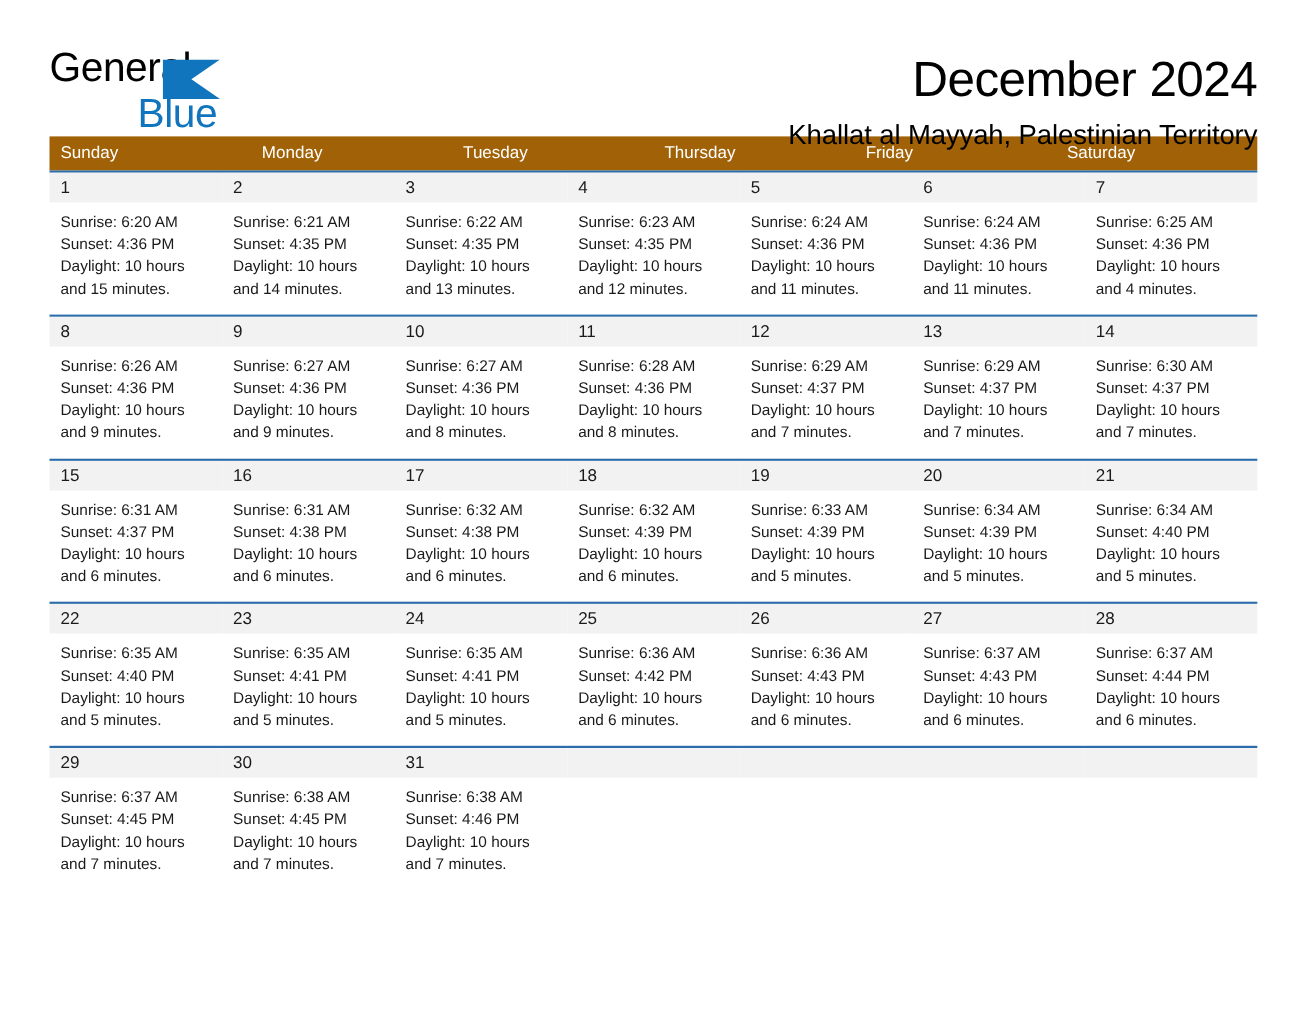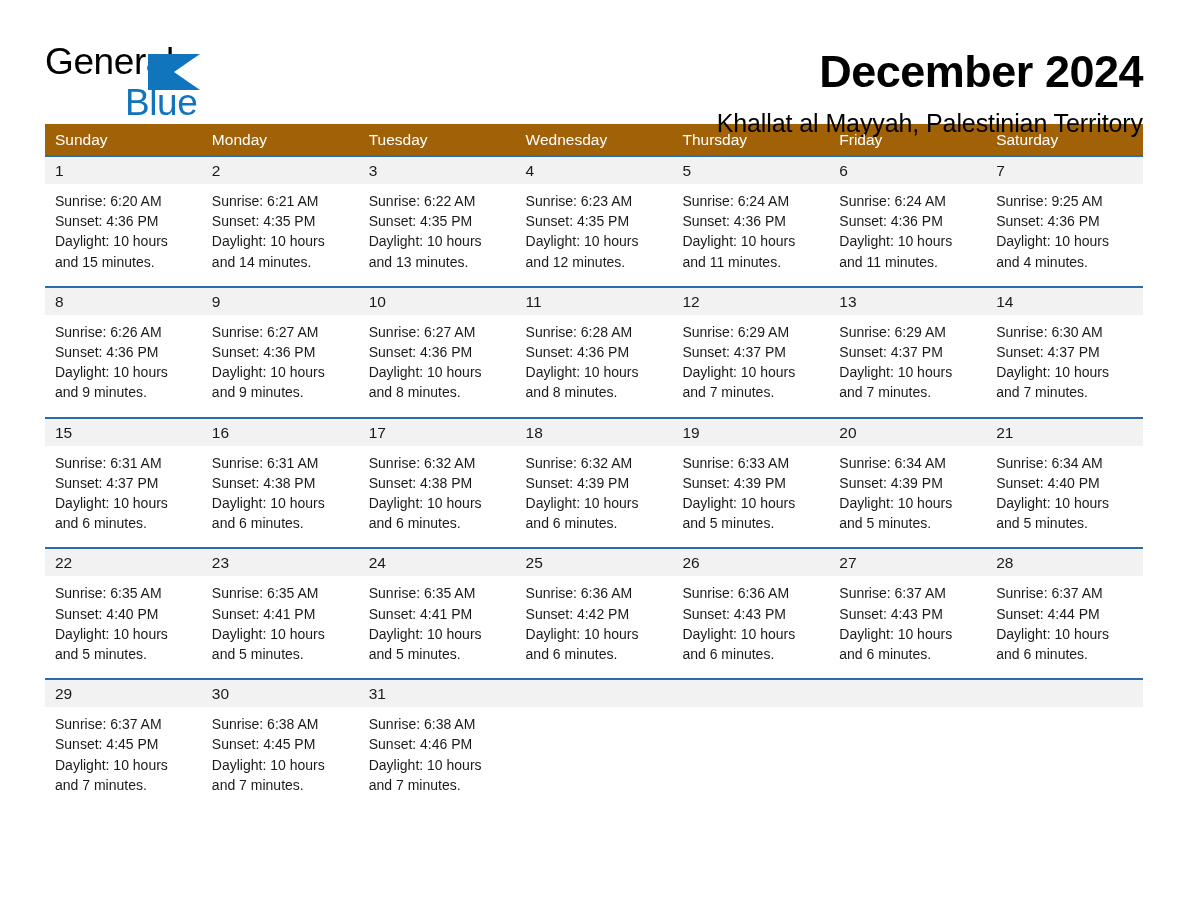--- a/index.html
+++ b/index.html
@@ -21,21 +21,21 @@
   .logo-general {
     font-size: 37px; letter-spacing: -0.4px; color: #000000;
     line-height: 40px; display: inline-block;
   }
   .logo-tri { position: absolute; left: 103px; top: 12px; display: block; }
   .logo-blue {
     position: absolute; left: 80px; top: 41px;
     font-size: 37px; letter-spacing: -0.4px; color: #1175bd; line-height: 40px;
   }
   .titles { text-align: right; padding-top: 2px; }
-  .title-month { font-size: 45px; font-weight: bold; color: #000000; line-height: 56px; letter-spacing: -0.5px; }
+  .title-month { font-size: 45px; font-weight: normal; color: #000000; line-height: 56px; letter-spacing: -0.5px; }
   .title-loc { font-size: 25px; color: #000000; line-height: 30px; margin-top: 8px; letter-spacing: -0.1px; }
 
   
   .calendar { width: 1098px; margin-top: 14px; }
   .weekhead { display: flex; background: #a16207; height: 31px; }
   .weekhead .dow {
     flex: 1 1 0; color: #ffffff; font-size: 15.5px; line-height: 31px;
     padding-left: 10px; white-space: nowrap;
   }
   .week { display: flex; border-top: 2px solid #2b6cab; }
@@ -77,21 +77,20 @@
     </div>
 
   </div>
 
   <div class="calendar">
 
     <div class="weekhead">
       <div class="dow">Sunday</div>
       <div class="dow">Monday</div>
       <div class="dow">Tuesday</div>
-      <div class="dow">Wednesday</div>
       <div class="dow">Thursday</div>
       <div class="dow">Friday</div>
       <div class="dow">Saturday</div>
     </div>
 
     <div class="week">
       <div class="daycell">
           <div class="dnum">1</div>
           <div class="info">
             <div>Sunrise: 6:20 AM</div>
@@ -141,21 +140,21 @@
           <div class="info">
             <div>Sunrise: 6:24 AM</div>
             <div>Sunset: 4:36 PM</div>
             <div>Daylight: 10 hours</div>
             <div>and 11 minutes.</div>
           </div>
         </div>
       <div class="daycell">
           <div class="dnum">7</div>
           <div class="info">
-            <div>Sunrise: 9:25 AM</div>
+            <div>Sunrise: 6:25 AM</div>
             <div>Sunset: 4:36 PM</div>
             <div>Daylight: 10 hours</div>
             <div>and 4 minutes.</div>
           </div>
         </div>
     </div>
 
     <div class="week">
       <div class="daycell">
           <div class="dnum">8</div>

